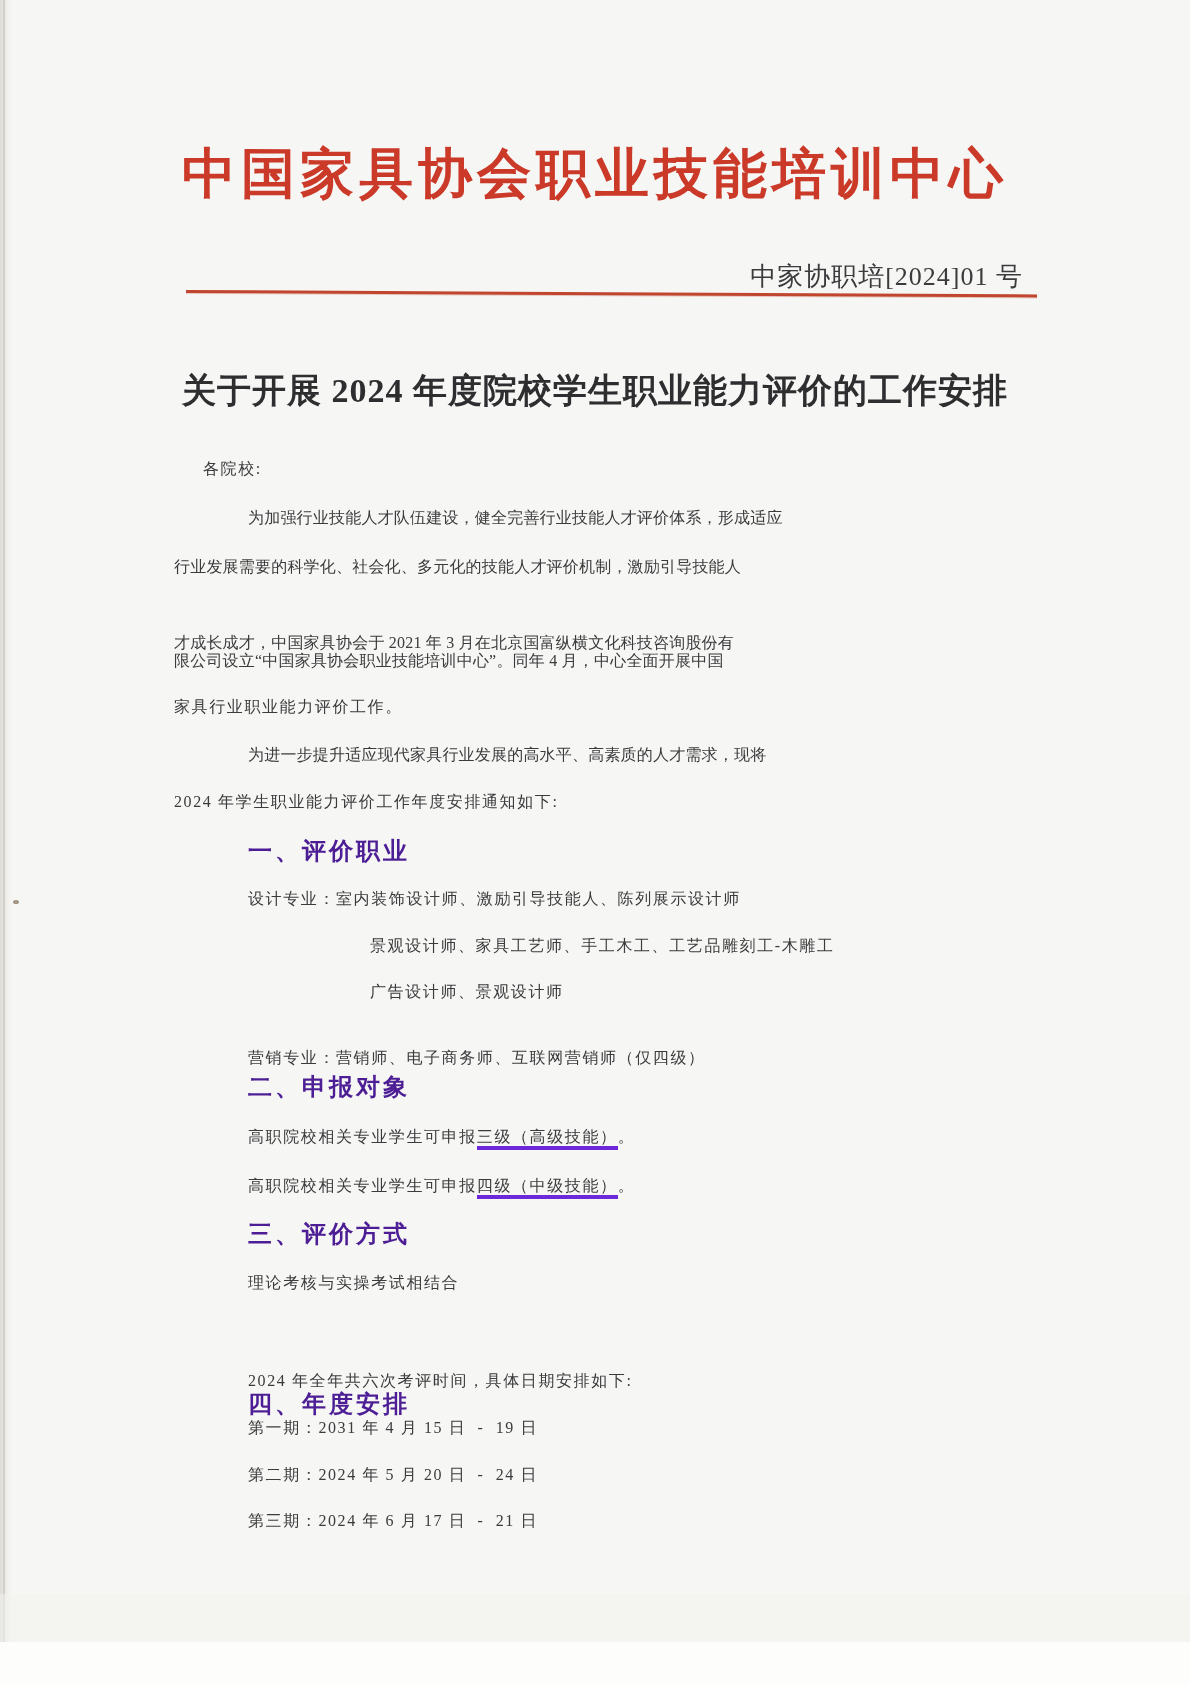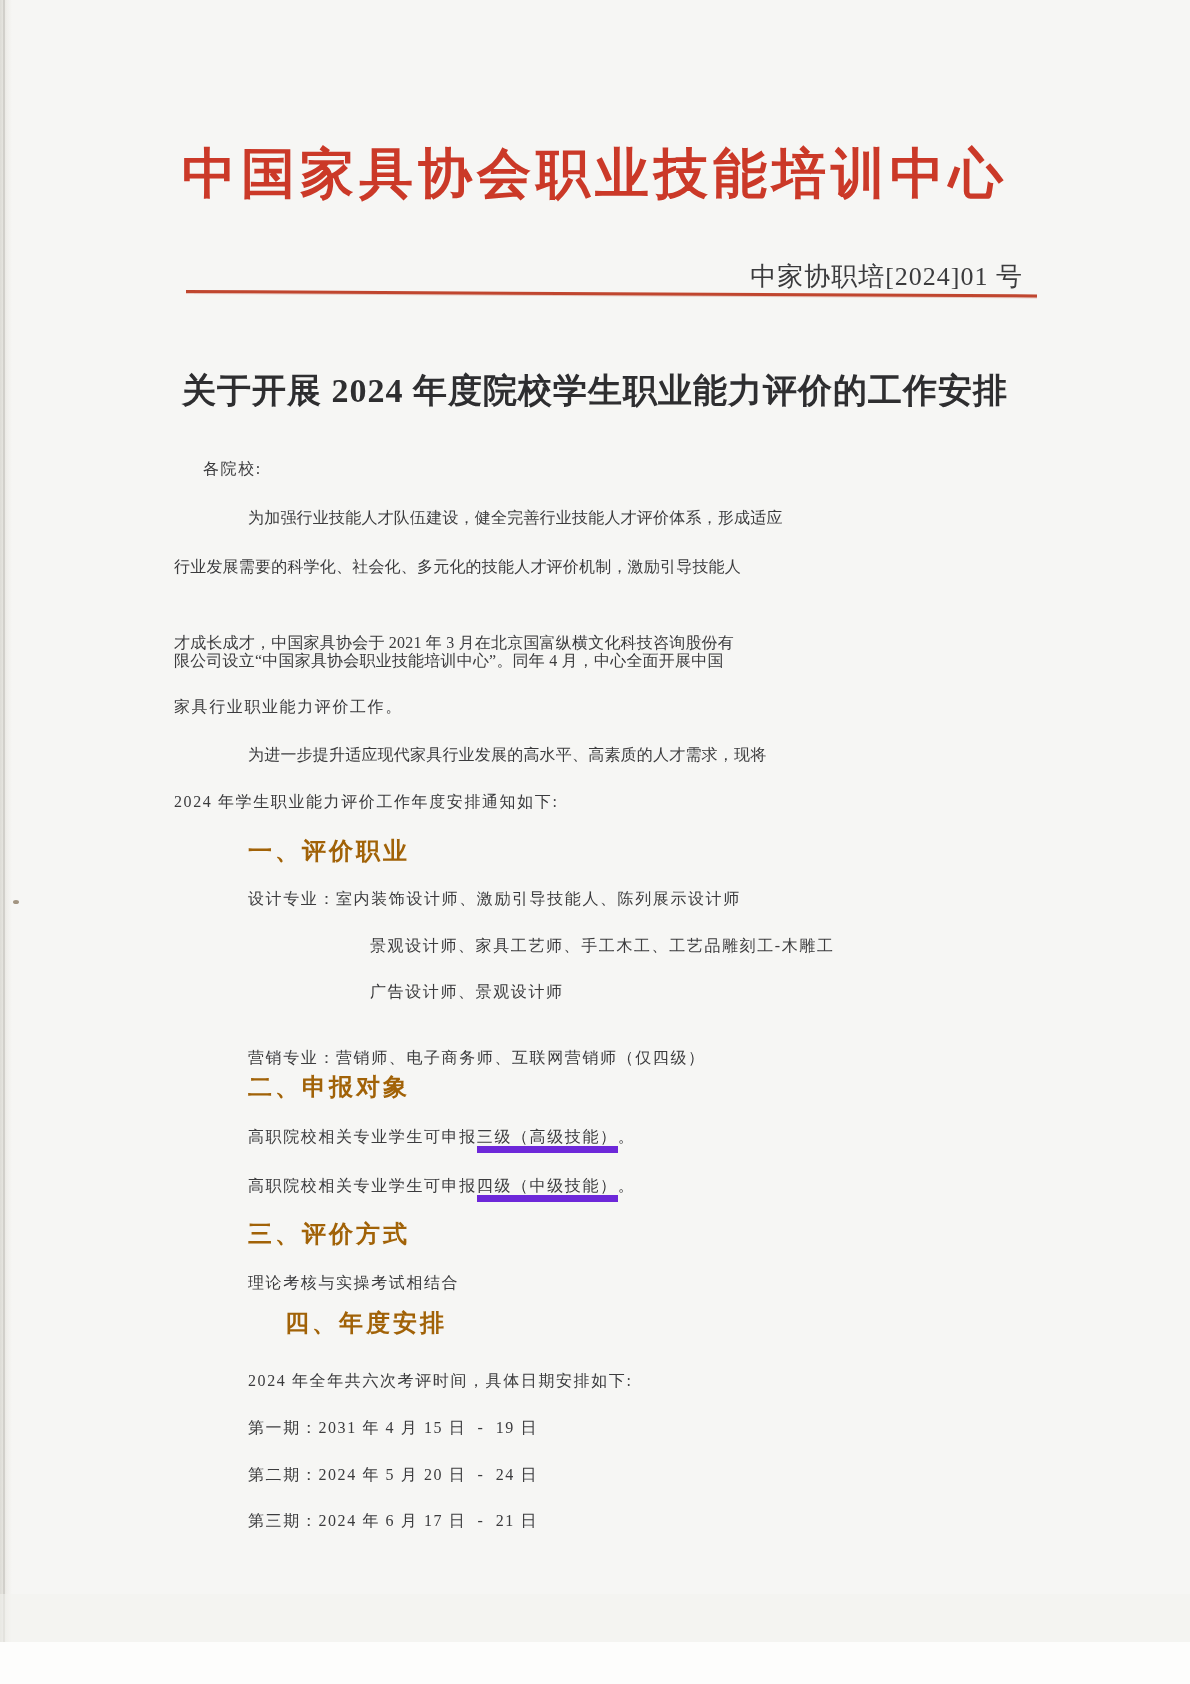--- a/index.html
+++ b/index.html
@@ -57,27 +57,27 @@
     position:absolute;
     font-size:16px;line-height:32px;color:#3b3b3d;
     letter-spacing:1.6px;white-space:pre;
   }
   .ln-salutation{left:203px;}
   .ln-indent{left:248px;}
   .ln-cont{left:174px;text-align:right;}
   .ln-item{left:248px;}
   .ln-subcont{left:370px;}
   .ln-heading{
-    left:248px;font-weight:700;letter-spacing:3px;color:#a16207;
+    left:248px;font-weight:700;letter-spacing:3px;color:#4c1d95;
     font-family:"Liberation Sans","DejaVu Sans",sans-serif;
     font-size:24px;
   }
   .bline.full{letter-spacing:0.2px;}
   .seg-u{
-    border-bottom:7px solid #6d28d9;padding-bottom:1px;
+    border-bottom:4px solid #6d28d9;padding-bottom:1px;
   }
 </style>
 </head>
 <body style="--header-red: #cb3928; --divider-red: #c0462f;">
 
 <div class="page-edge"></div>
 <div class="page-edge-line"></div>
 <div class="bottom-shade"></div>
 <div class="bottom-band"></div>
 <div class="scan-speck"></div>
@@ -102,18 +102,18 @@
     <div class="bline ln-heading" style="top: 835px;"><span>一、评价职业</span></div>
     <div class="bline ln-item" style="top: 883px;"><span>设计专业：室内装饰设计师、激励引导技能人、陈列展示设计师</span></div>
     <div class="bline ln-subcont" style="top: 930px;"><span>景观设计师、家具工艺师、手工木工、工艺品雕刻工-木雕工</span></div>
     <div class="bline ln-subcont" style="top: 976px;"><span>广告设计师、景观设计师</span></div>
     <div class="bline ln-item" style="top: 1022px; margin-top: 20px;"><span>营销专业：营销师、电子商务师、互联网营销师（仅四级）</span></div>
     <div class="bline ln-heading" style="top: 1071px;"><span>二、申报对象</span></div>
     <div class="bline ln-item" style="top: 1121px;"><span>高职院校相关专业学生可申报</span><span class="seg-u">三级（高级技能）</span><span>。</span></div>
     <div class="bline ln-item" style="top: 1170px;"><span>高职院校相关专业学生可申报</span><span class="seg-u">四级（中级技能）</span><span>。</span></div>
     <div class="bline ln-heading" style="top: 1218px;"><span>三、评价方式</span></div>
     <div class="bline ln-item" style="top: 1267px;"><span>理论考核与实操考试相结合</span></div>
-    <div class="bline ln-heading" style="top: 1307px; margin-left: 37px;"><span>四、年度安排</span></div>
+    <div class="bline ln-heading" style="top: 1388px;"><span>四、年度安排</span></div>
     <div class="bline ln-item" style="top: 1365px;"><span>2024 年全年共六次考评时间，具体日期安排如下:</span></div>
     <div class="bline ln-item" style="top: 1412px;"><span>第一期：2031 年 4 月 15 日  -  19 日</span></div>
     <div class="bline ln-item" style="top: 1459px;"><span>第二期：2024 年 5 月 20 日  -  24 日</span></div>
     <div class="bline ln-item" style="top: 1505px;"><span>第三期：2024 年 6 月 17 日  -  21 日</span></div>
   </div>
 
 </body></html>

